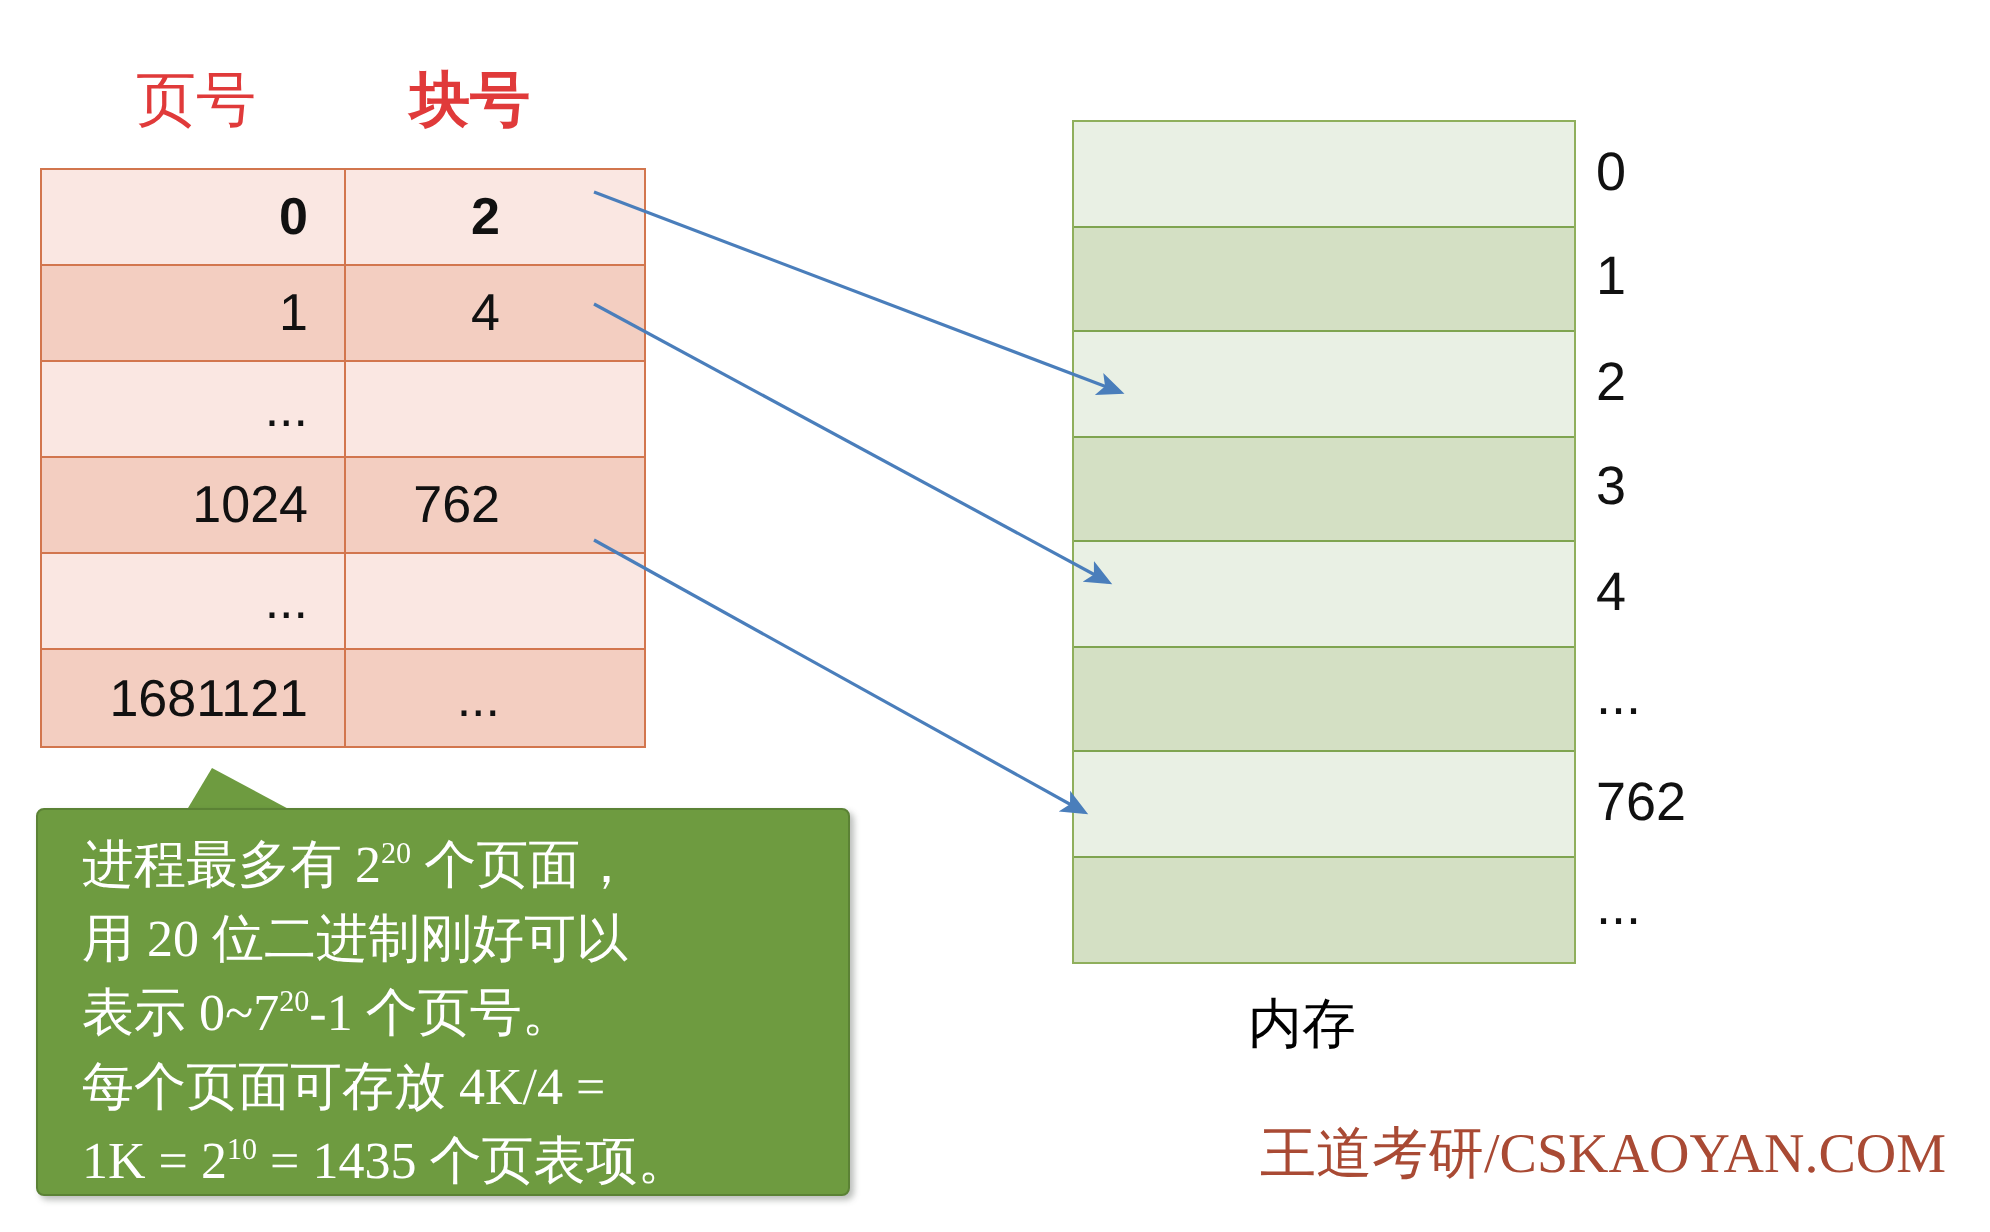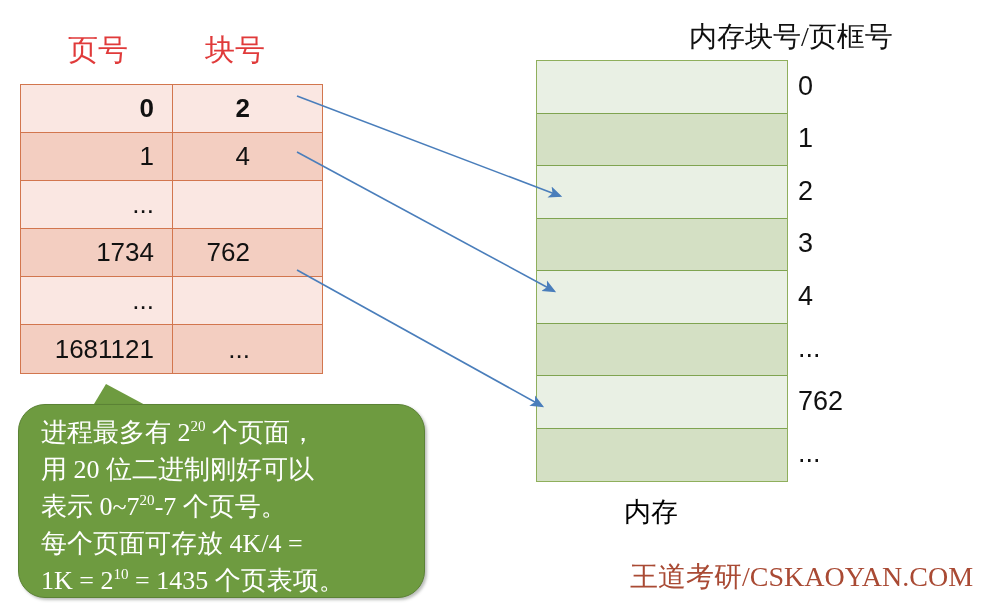--- a/index.html
+++ b/index.html
@@ -22,21 +22,21 @@
   
   .pt-header {
     position: absolute;
     color: #E03A3A;
     font-size: 30px;
     font-family: "Liberation Serif", serif;
     font-weight: 400;
     white-space: nowrap;
   }
   #pt-head-page { left: 68px;  top: 30px; }
-  #pt-head-block { left: 205px; top: 30px; }
+  #pt-head-block { left: 205px; top: 30px; font-weight: bold; }
 
   #page-table {
     position: absolute;
     left: 20px;
     top: 84px;
     width: 303px;
     border: 1.6px solid #D2764E;
     border-collapse: collapse;
   }
   #page-table .ptrow {
@@ -120,21 +120,21 @@
   }
 
   
   #callout {
     position: absolute;
     left: 18px;
     top: 404px;
     width: 407px;
     height: 194px;
     background: #6E9B40;
-    border-radius: 27px;
+    border-radius: 4px;
     border: 1.5px solid #5B8235;
     box-shadow: 2px 2px 3px rgba(60,70,60,0.35);
     padding: 9px 16px 6px 22px;
     color: #FFFFFF;
     font-family: "Liberation Serif", serif;
     font-size: 26px;
     line-height: 37px;
     z-index: 3;
   }
   #callout .cline { white-space: nowrap; }
@@ -176,34 +176,33 @@
     </div>
     <div class="ptrow even">
       <div class="ptcell c-page">1</div>
       <div class="ptcell c-block">4</div>
     </div>
     <div class="ptrow odd">
       <div class="ptcell c-page">...</div>
       <div class="ptcell c-block"></div>
     </div>
     <div class="ptrow even">
-      <div class="ptcell c-page">1734</div>
+      <div class="ptcell c-page">1024</div>
       <div class="ptcell c-block">762</div>
     </div>
     <div class="ptrow odd">
       <div class="ptcell c-page">...</div>
       <div class="ptcell c-block"></div>
     </div>
     <div class="ptrow even">
       <div class="ptcell c-page">1681121</div>
       <div class="ptcell c-block">...</div>
     </div>
   </div>
 
-  <div id="mem-title">内存块号/页框号</div>
 
   <div id="mem-blocks">
     <div class="memblock odd"></div>
     <div class="memblock even"></div>
     <div class="memblock odd"></div>
     <div class="memblock even"></div>
     <div class="memblock odd"></div>
     <div class="memblock even"></div>
     <div class="memblock odd"></div>
     <div class="memblock even"></div>
@@ -235,21 +234,21 @@
 
   <div id="callout-tail"></div>
   <div id="callout">
     <div class="cline">
       <span>进程最多有 2</span><sup>20</sup><span> 个页面，</span>
     </div>
     <div class="cline">
       <span>用 20 位二进制刚好可以</span><sup></sup><span></span>
     </div>
     <div class="cline">
-      <span>表示 0~7</span><sup>20</sup><span>-7 个页号。</span>
+      <span>表示 0~7</span><sup>20</sup><span>-1 个页号。</span>
     </div>
     <div class="cline">
       <span>每个页面可存放 4K/4 =</span><sup></sup><span></span>
     </div>
     <div class="cline">
       <span>1K = 2</span><sup>10</sup><span> = 1435 个页表项。</span>
     </div>
   </div>
 
   <div id="watermark">王道考研/CSKAOYAN.COM</div>

